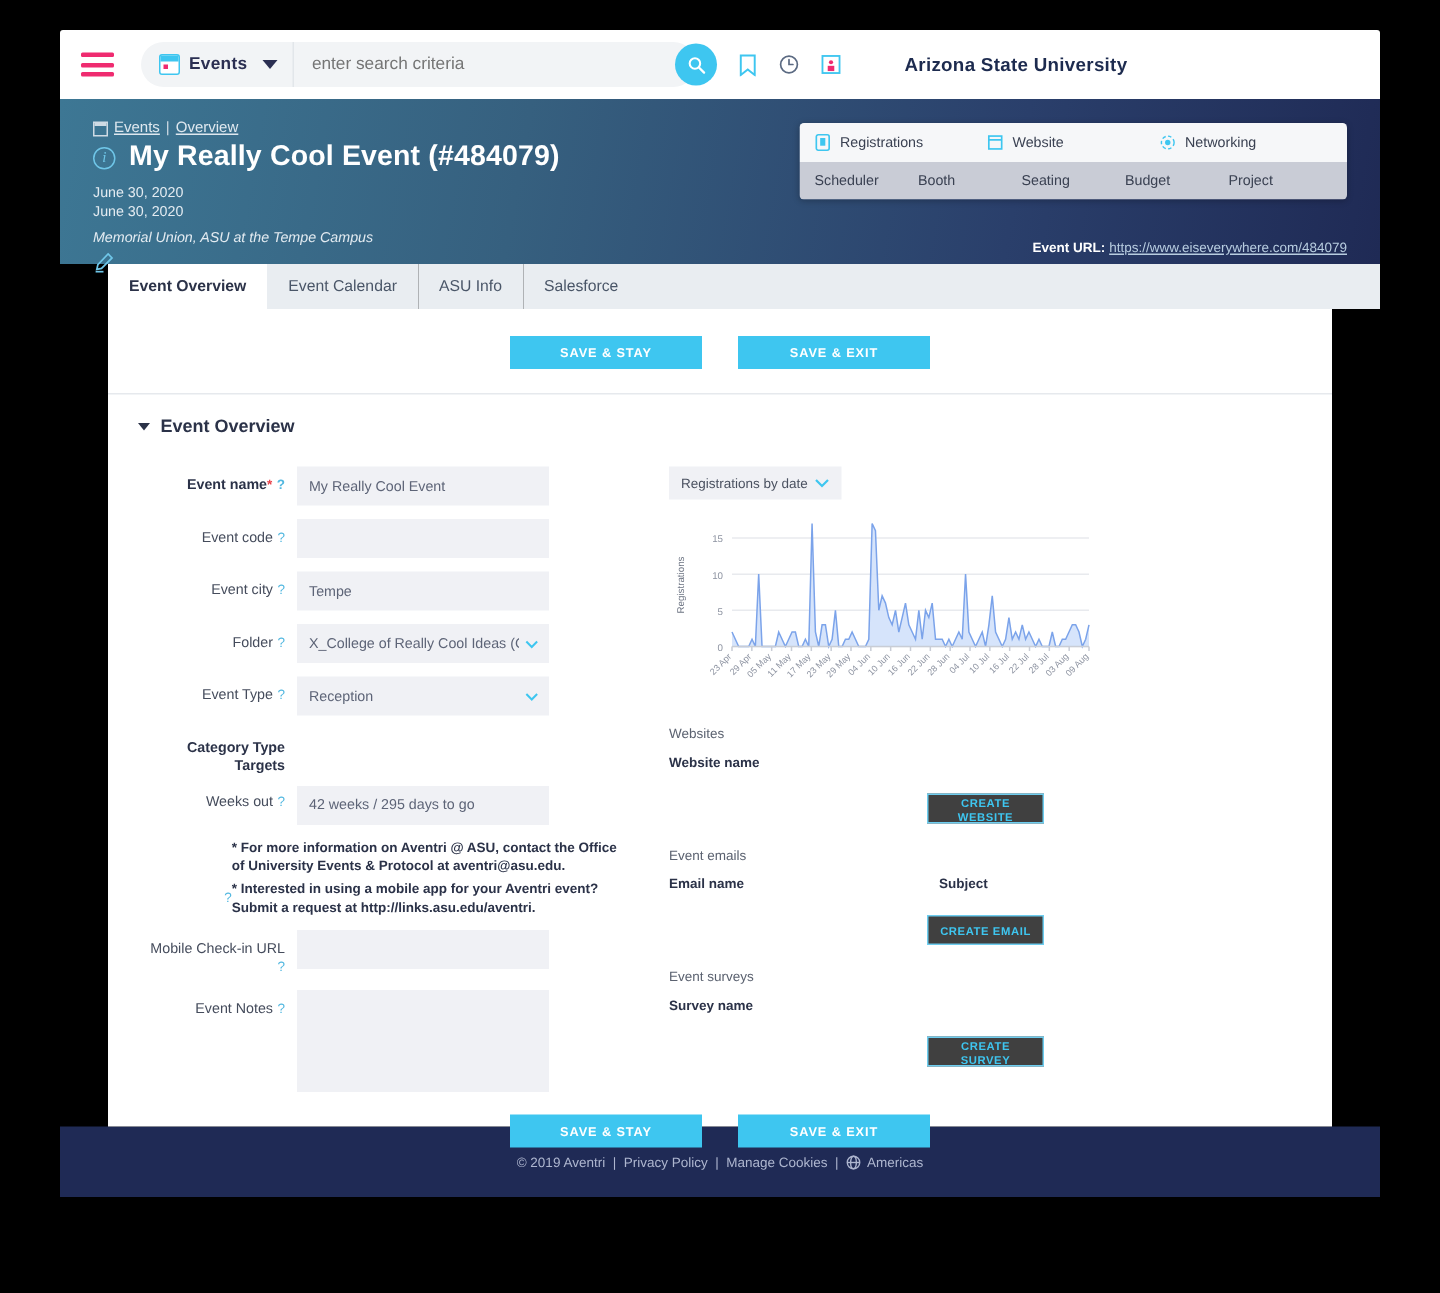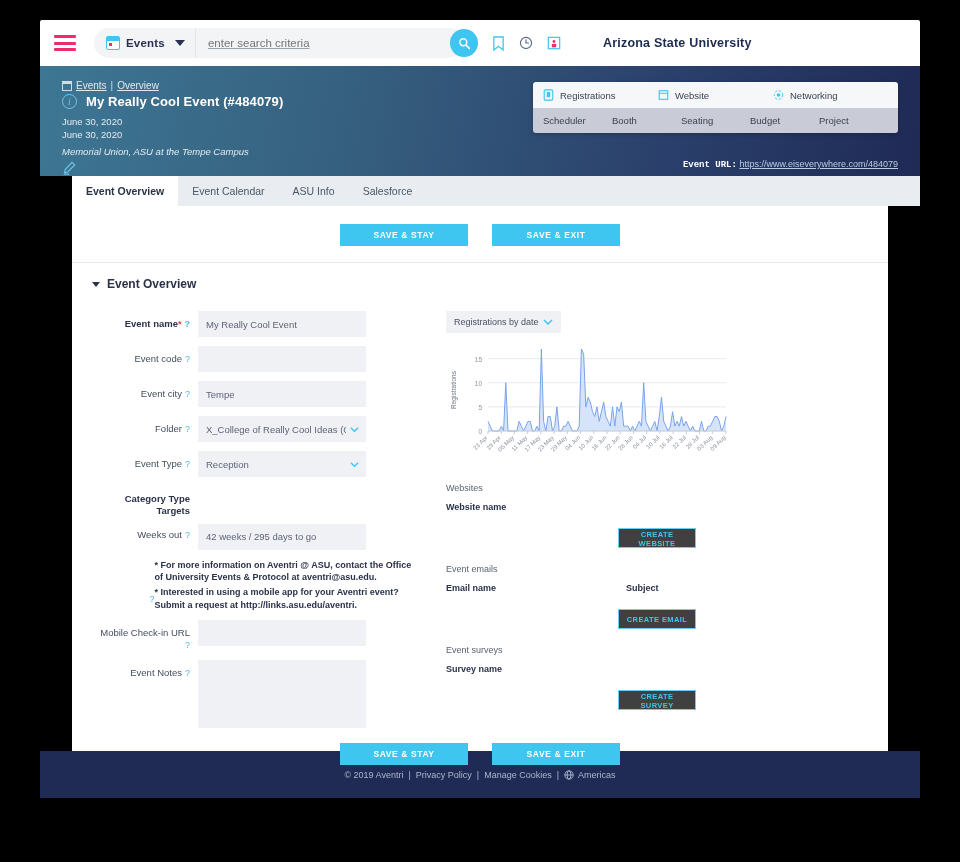--- a/index.html
+++ b/index.html
@@ -40,21 +40,20 @@
   }
   .evsel .cal:before{content:"";position:absolute;left:0;right:0;top:0;height:4px;background:#3ec6f0;}
   .evsel .cal:after{content:"";position:absolute;left:2px;top:6px;width:3px;height:3px;background:#ef2b70;}
   .evsel .lbl { font-size:11.5px; font-weight:bold; color:#2b2f52; letter-spacing:.2px;}
   .caret { width:0;height:0;border-left:5px solid transparent;border-right:5px solid transparent;border-top:6px solid #2b2f52; margin-left:4px;}
   .divline { width:1px; height:30px; background:#e2e6ea; }
   .sinput {
     flex:1; border:0; outline:0; background:transparent;
     font-size:11.5px; color:#9aa2ab; padding-left:12px;
     font-family:"Liberation Sans", sans-serif;
-    text-decoration:underline;
   }
   .searchbtn {
     width:28px;height:28px;border-radius:50%;
     background:#3ec6f0; display:flex;align-items:center;justify-content:center;
     margin-left:-14px; position:relative; z-index:2; flex:0 0 auto;
   }
   .topicons { display:flex; align-items:center; gap:14px; margin-left:14px; }
   .brandname { margin-left:42px; font-size:12.5px; font-weight:bold; color:#1d2b4f; letter-spacing:.2px; }
 
   
@@ -62,36 +61,36 @@
     background: linear-gradient(100deg,#3d7794 0%,#36607f 35%,#2a3f6b 72%,#1f2a55 100%);
     padding: 14px 22px 10px 22px;
     position: relative; height: 110px;
   }
   .crumb { font-size:10px; color:#cfdbe4; display:flex; align-items:center; gap:4px; }
   .crumb .cico{width:10px;height:10px;border:1.2px solid #cfdbe4;display:inline-block;position:relative;}
   .crumb .cico:before{content:"";position:absolute;left:0;right:0;top:0;height:2.5px;background:#cfdbe4;}
   .crumb a { color:#dfe8ef; text-decoration:underline; }
   .etitle { display:flex; align-items:center; gap:9px; margin-top:3px; }
   .iinfo { width:15px;height:15px;border-radius:50%;border:1.3px solid #6fc6e8;color:#6fc6e8;font-size:10px;display:flex;align-items:center;justify-content:center;font-style:italic;font-family:"Liberation Serif",serif;}
-  .etitle h1 { margin:0; font-size:13px; color:#fff; font-weight:bold; letter-spacing:.1px; }
+  .etitle h1 { margin:0; font-size:19px; color:#fff; font-weight:bold; letter-spacing:.1px; }
   .dates { margin-top:7px; font-size:9.5px; color:#e3ebf1; line-height:1.35; }
   .venue { margin-top:4px; font-size:9.5px; color:#e3ebf1;font-style:italic; }
   .pencil { margin-top:4px; width:14px; height:14px; color:#6fc6e8; }
 
   .modcard {
     position:absolute; right:22px; top:16px; width:365px;
     border-radius:3px; overflow:hidden; box-shadow:0 1px 4px rgba(0,0,0,.25);
   }
   .modrow1 { background:#f6f7f9; display:flex; padding:7px 10px; }
   .modrow2 { background:#c9ccd6; display:flex; padding:7px 10px; }
   .modrow1 .cell { flex:1; display:flex; align-items:center; gap:6px; font-size:9.5px; color:#3a4152; }
   .modrow2 .cell { flex:1; font-size:9.5px; color:#3a4152; }
   .mi { width:11px;height:12px;flex:0 0 auto; }
   .eurl { position:absolute; right:22px; bottom:6px; font-size:9px; color:#e3ebf1; }
-  .eurl b { color:#fff;font-family:Liberation Mono, monospace; }
+  .eurl b { color:#fff; }
   .eurl a { color:#b8cde0; text-decoration:underline; }
 
   
   .tabsbar { display:flex; padding-left:32px; background:transparent; }
   .tab {
     padding:9px 14px; font-size:10.5px; color:#4a5668;
     background:#e9edf1; cursor:pointer;
   }
   .tab.active { background:#fff; color:#2b3248; font-weight:bold; }
   .tabfill { flex:1; background:#e9edf1; }

